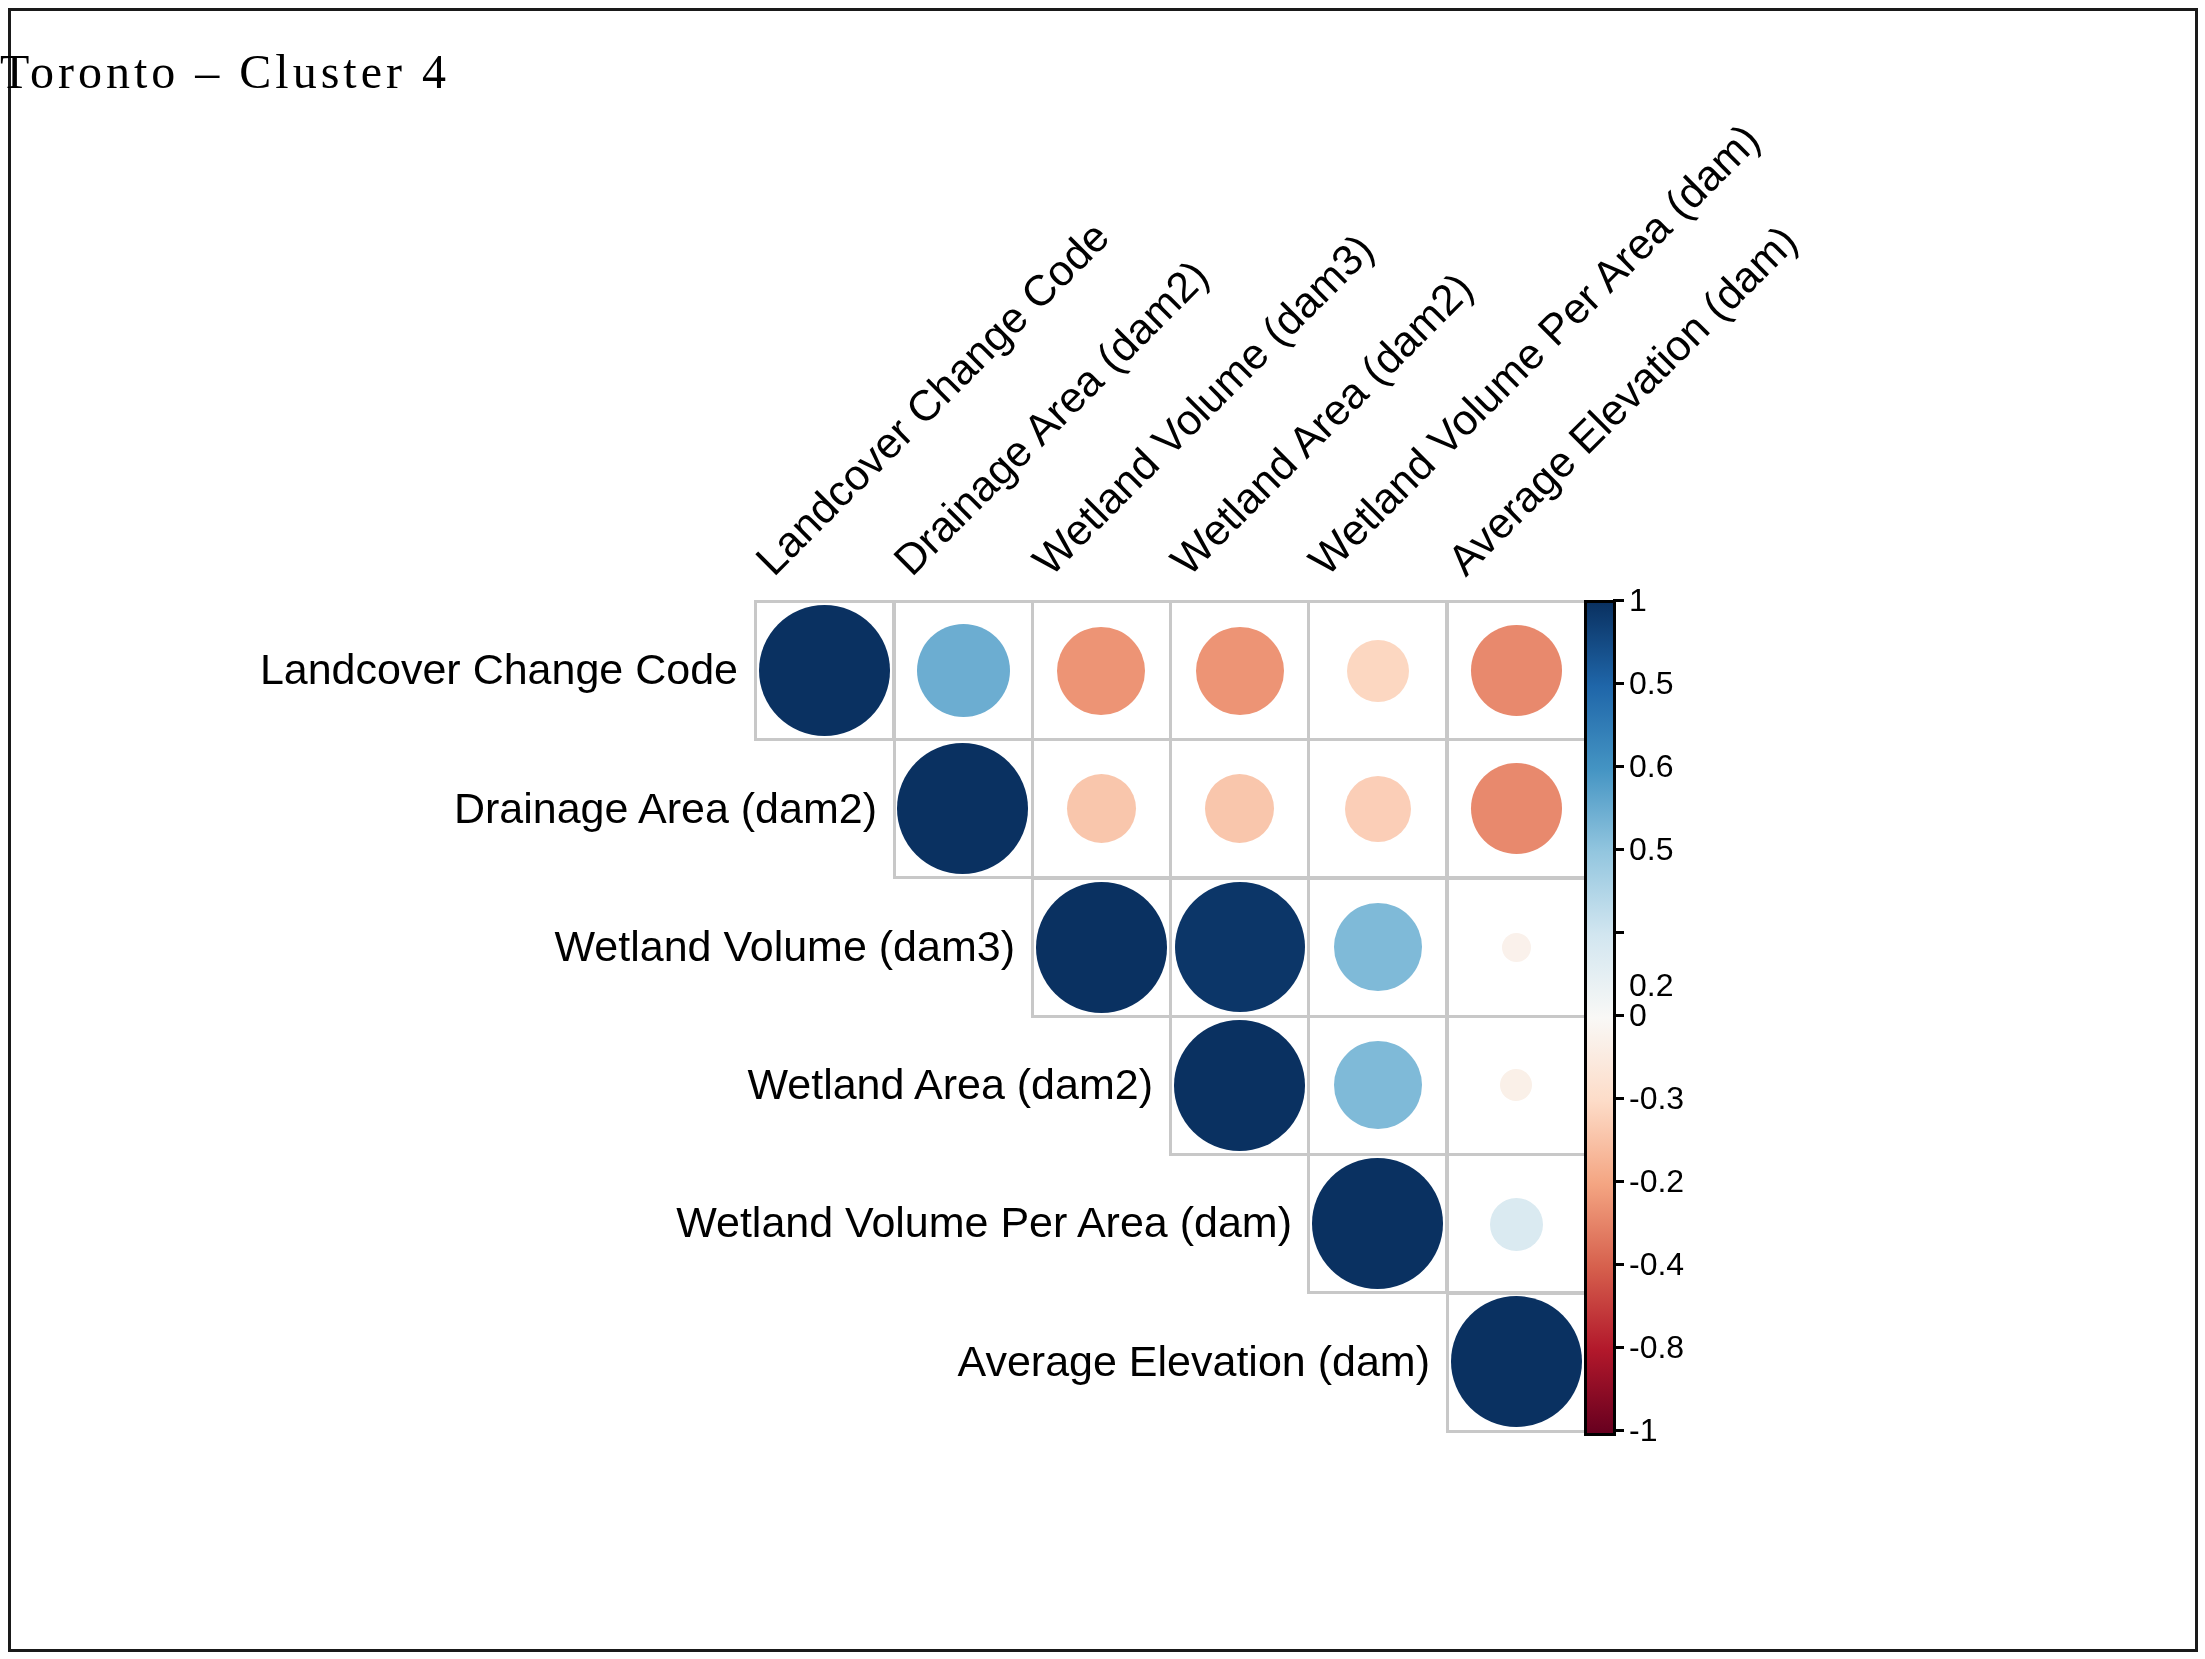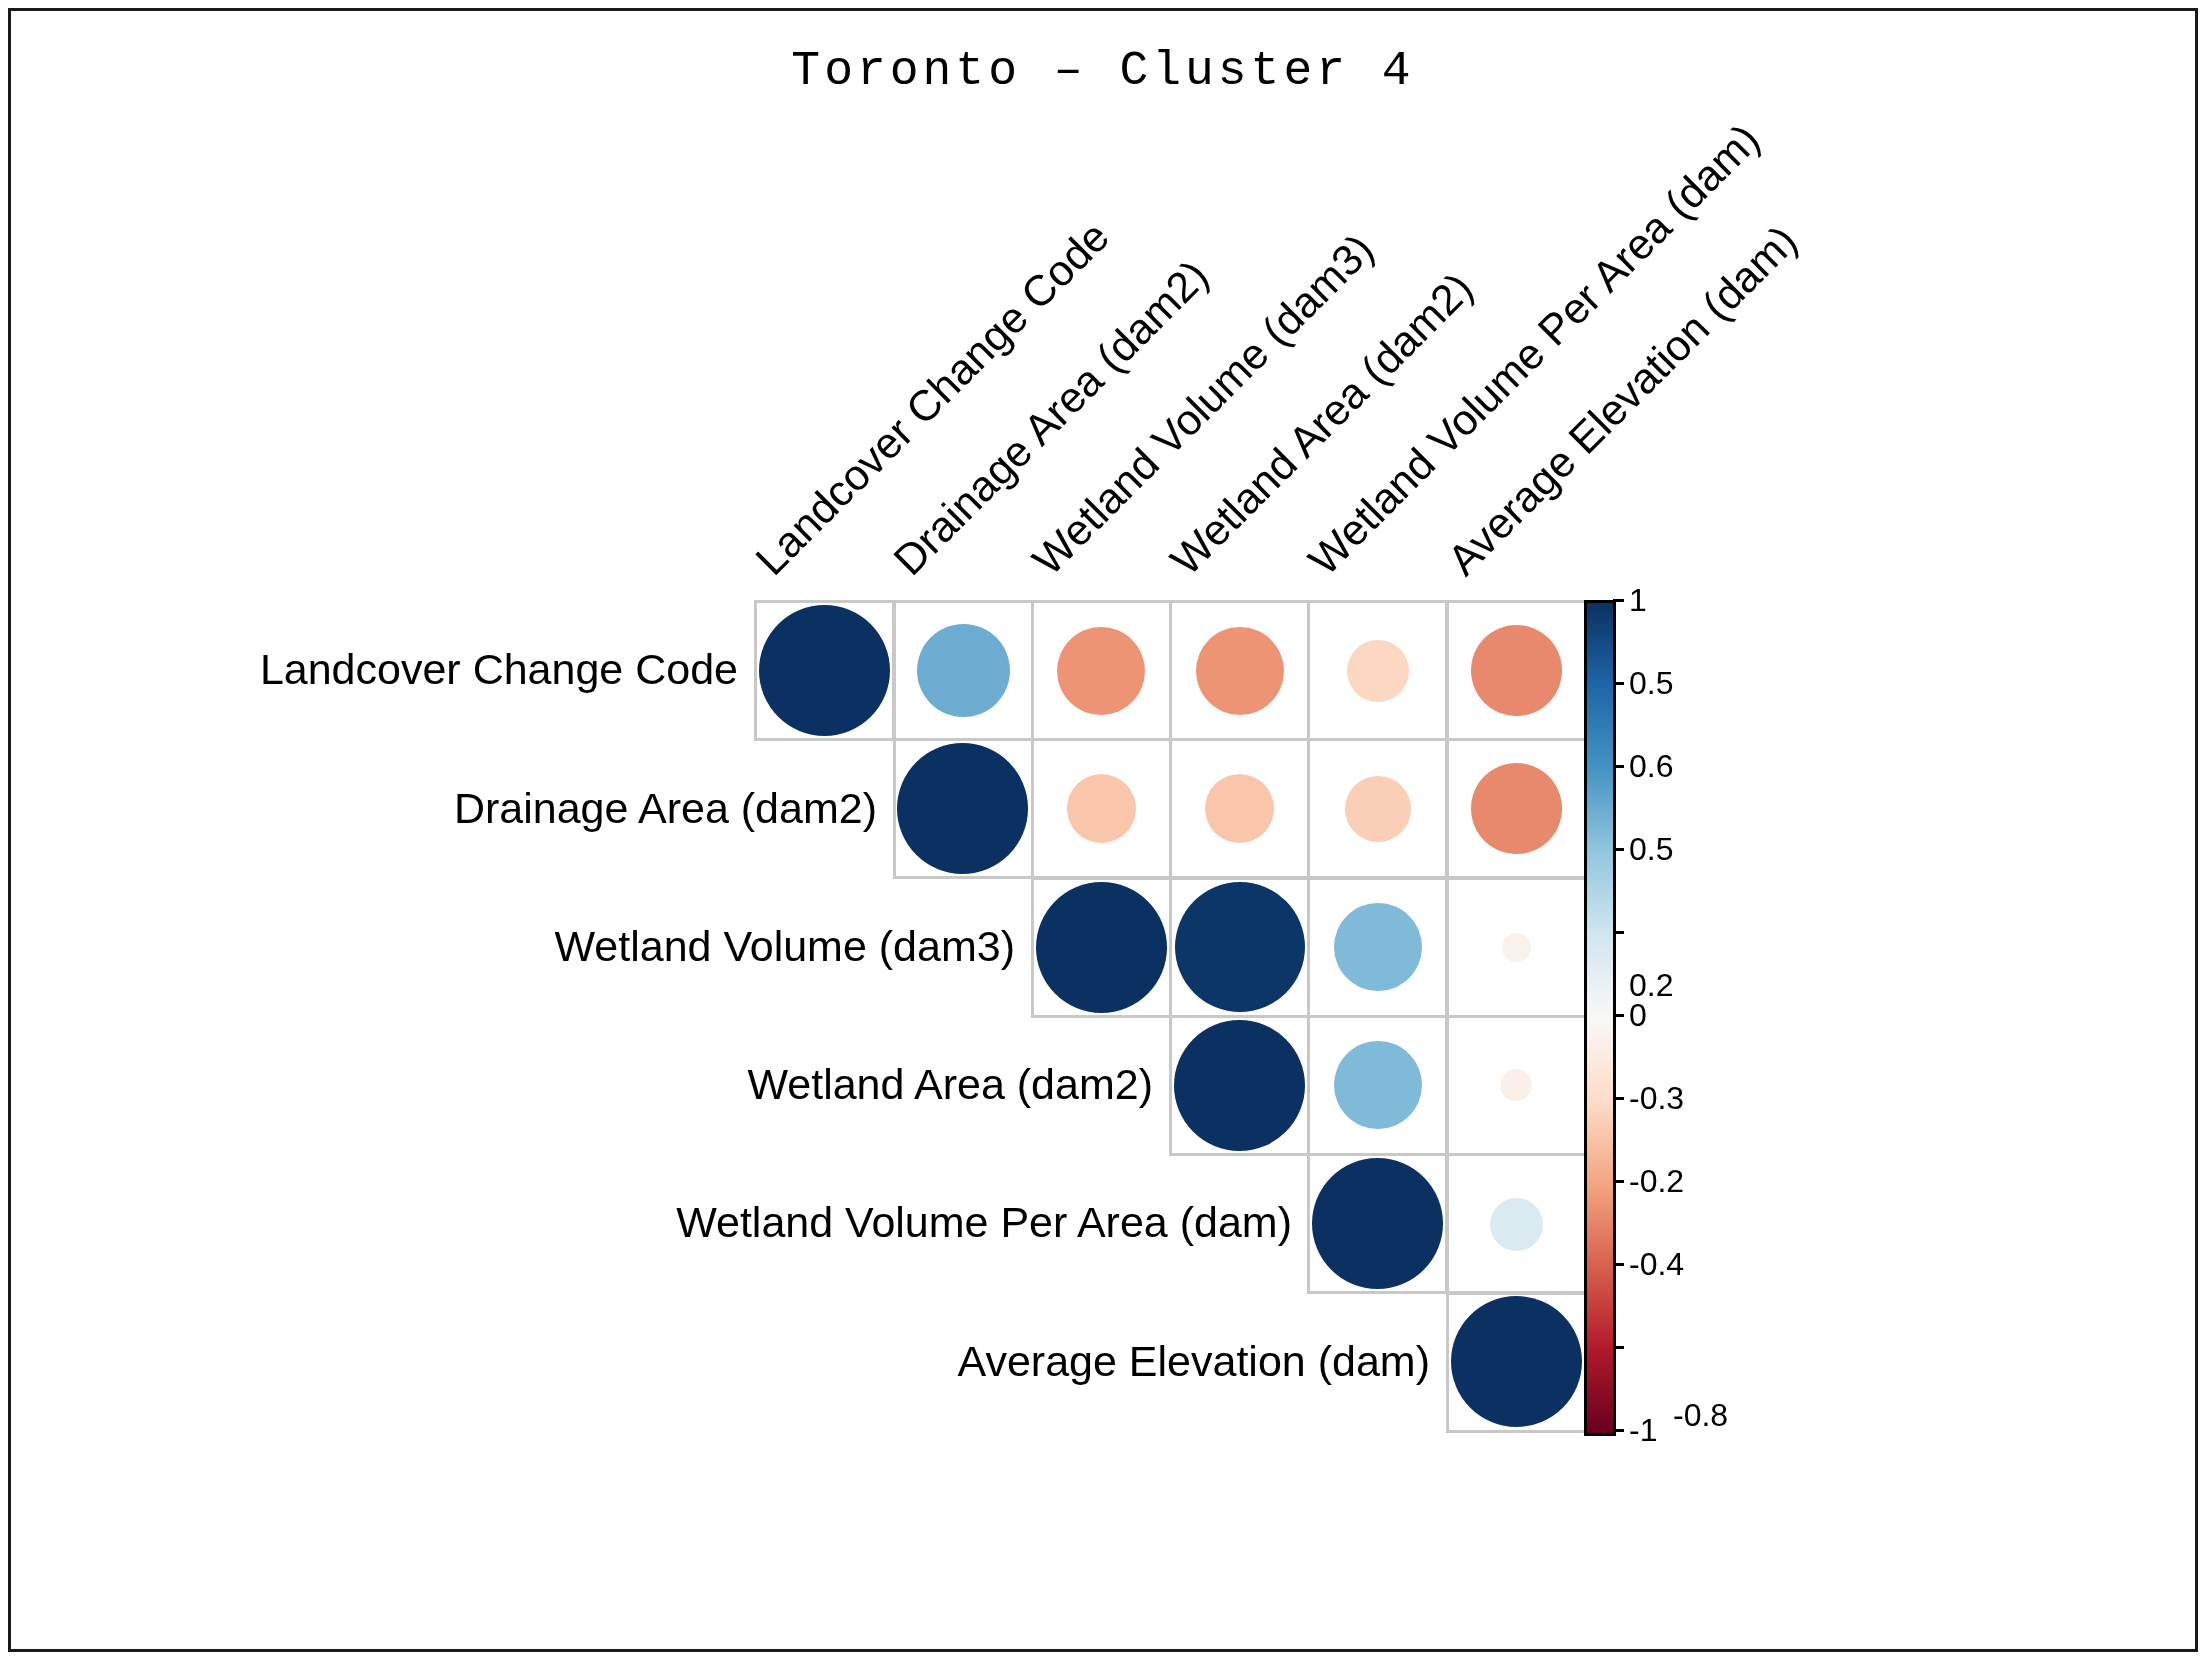--- a/index.html
+++ b/index.html
@@ -1,20 +1,20 @@
 <!DOCTYPE html>
 <html><head>
 <meta charset="utf-8">
 <style>
   html,body{margin:0;padding:0;background:#ffffff;}
   body{width:2206px;height:1660px;position:relative;font-family:"Liberation Sans",sans-serif;color:#000;}
   #frame{position:absolute;left:8px;top:8px;right:8px;bottom:8px;border:3px solid #1a1a1a;background:#fff;}
   #stage{position:absolute;left:0;top:0;width:2206px;height:1660px;}
-  .title{position:absolute;left:0;top:44px;width:2206px;text-align:center;
-         font-family:Liberation Mono, monospace;font-size:48px;letter-spacing:4px;color:#000;}
+  .title{position:absolute;left:0;top:44px;width:2206px;text-align:left;
+         font-family:Liberation Serif, serif;font-size:48px;letter-spacing:4px;color:#000;}
   .cell{position:absolute;border:3px solid #c8c8c8;box-sizing:border-box;background:transparent;}
   .dot{position:absolute;border-radius:50%;}
   .rowlab{position:absolute;text-align:right;font-size:43px;line-height:48px;white-space:nowrap;}
   .collab{position:absolute;font-size:43px;line-height:48px;white-space:nowrap;
           transform:rotate(-45deg);transform-origin:0 100%;}
   .cbar{position:absolute;border:3px solid #000;box-sizing:content-box;}
   .cbtick{position:absolute;height:3px;background:#000;}
   .cblab{position:absolute;font-size:32px;line-height:38px;}
 </style>
 </head>
@@ -93,18 +93,18 @@
       <div class="cblab" style="left: 1629px; top: 966px;">0.2</div>
       <div class="cbtick" style="left: 1613px; top: 1014px; width: 11px;"></div>
       <div class="cblab" style="left: 1629px; top: 996px;">0</div>
       <div class="cbtick" style="left: 1613px; top: 1097px; width: 11px;"></div>
       <div class="cblab" style="left: 1629px; top: 1079px;">-0.3</div>
       <div class="cbtick" style="left: 1613px; top: 1180px; width: 11px;"></div>
       <div class="cblab" style="left: 1629px; top: 1162px;">-0.2</div>
       <div class="cbtick" style="left: 1613px; top: 1263px; width: 11px;"></div>
       <div class="cblab" style="left: 1629px; top: 1245px;">-0.4</div>
       <div class="cbtick" style="left: 1613px; top: 1346px; width: 11px;"></div>
-      <div class="cblab" style="left: 1629px; top: 1396px; margin-left: 44px;">-0.8</div>
+      <div class="cblab" style="left: 1629px; top: 1328px;">-0.8</div>
       <div class="cbtick" style="left: 1613px; top: 1429px; width: 11px;"></div>
       <div class="cblab" style="left: 1629px; top: 1411px;">-1</div>
     </div>
 </div>
 
 
 </body></html>

